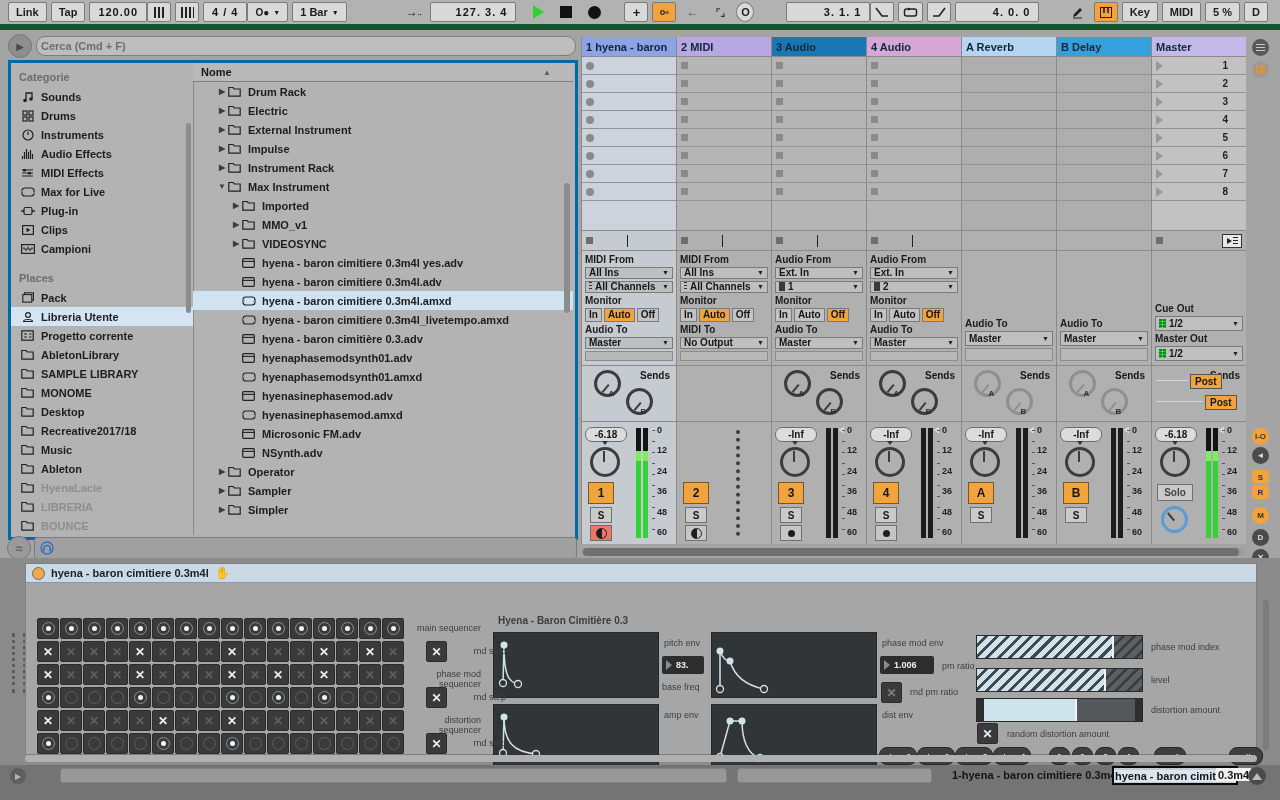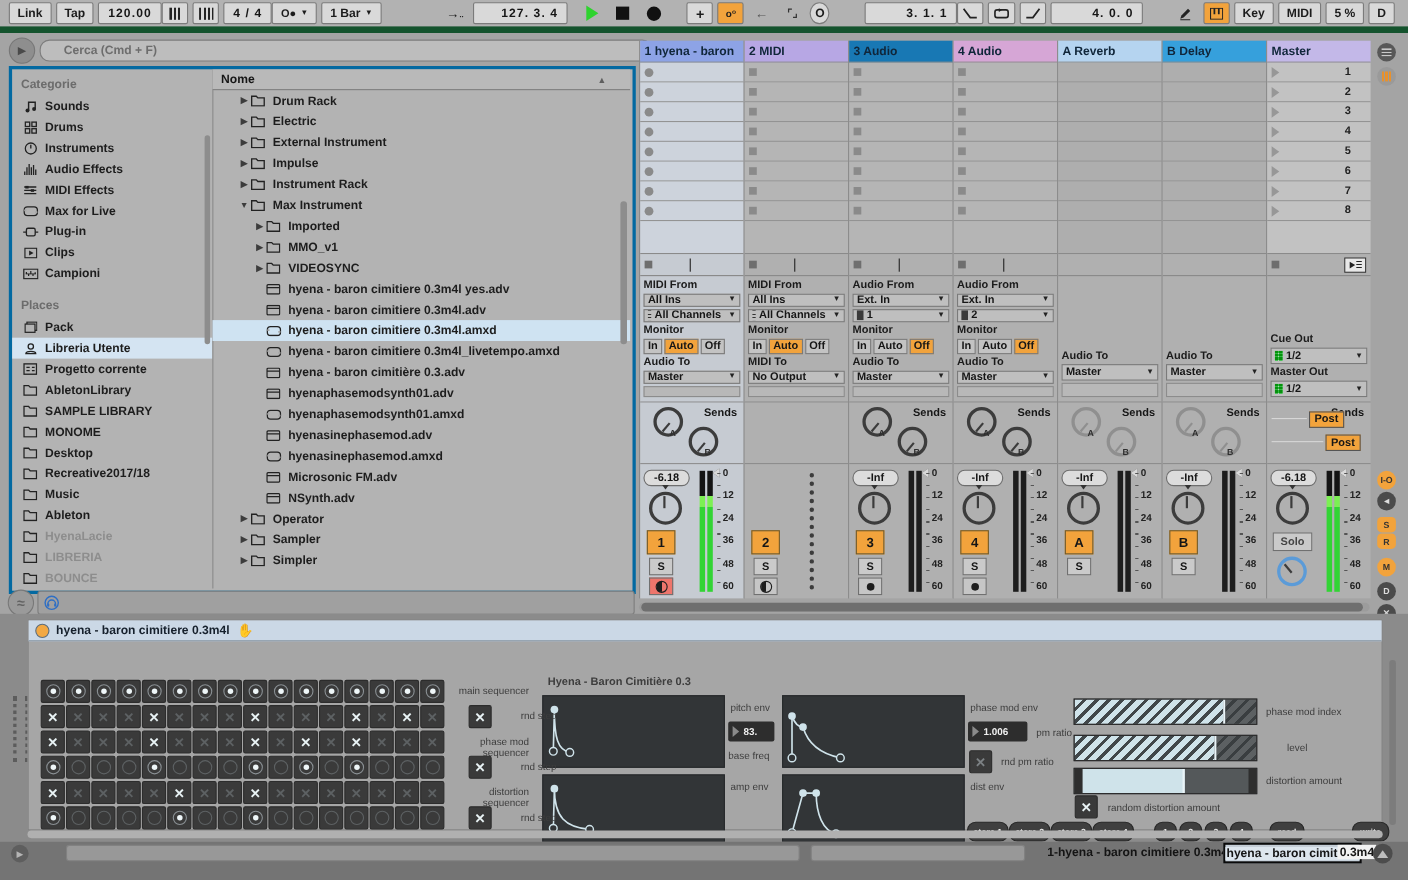--- a/index.html
+++ b/index.html
@@ -12,21 +12,21 @@
   .tbtn.noborder{background:transparent;border-color:transparent}
   .tnum{background:#d9d9d9;border:1px solid #7b7b7b;border-radius:2px;height:18px;display:flex;align-items:center;justify-content:flex-end;padding:0 8px;font-weight:bold;letter-spacing:1px}
   .bars3{width:10px;height:11px;background:repeating-linear-gradient(90deg,#222 0 2px,transparent 2px 4px)}
   .bars4{width:13px;height:11px;background:repeating-linear-gradient(90deg,#222 0 2px,transparent 2px 4px)}
   .playtri{width:0;height:0;border-left:11px solid #2ed32e;border-top:7px solid transparent;border-bottom:7px solid transparent}
   .stopsq{width:12px;height:12px;background:#111}
   .reccirc{width:13px;height:13px;border-radius:50%;background:#111}
   
   #browser{position:absolute;left:8px;top:34px;width:564px;height:526px}
   #browser-frame{position:absolute;left:0;top:26px;width:564px;height:474px;background:#b3b3b3;border:3px solid #0369a1}
-  #search-box{position:absolute;left:28px;top:2px;width:534px;height:18px;background:#bdbdbd;border:1px solid #7d7d7d;border-radius:9px;display:flex;align-items:center;padding-left:21px;color:#6d6d6d;font-weight:bold}
+  #search-box{position:absolute;left:28px;top:2px;width:534px;height:18px;background:#bdbdbd;border:1px solid #7d7d7d;border-radius:9px;display:flex;align-items:center;padding-left:4px;color:#6d6d6d;font-weight:bold}
   #browser-toggle{position:absolute;left:0;top:0;width:22px;height:22px;border-radius:50%;background:#8e8e8e;border:1px solid #777;display:flex;align-items:center;justify-content:center;color:#4a4a4a;font-size:10px}
   #sidebar{position:absolute;left:0;top:0;width:182px;height:472px;overflow:hidden;border-right:1px solid #8a8a8a}
   .side-label{padding:8px 8px 4px 8px;font-weight:bold;color:#6c6c6c}
   .side-item{height:19px;display:flex;align-items:center;padding-left:9px;font-weight:bold;color:#1d1d1d;cursor:default}
   .side-item.sel{background:#d4e4f2}
   .side-item.dim{color:#8d8d8d}
   .side-item .ic{width:15px;height:12px;margin-right:6px;display:inline-flex;align-items:center;justify-content:center;flex:none}
   #filelist{position:absolute;left:182px;top:0;width:380px;height:472px;overflow:hidden}
   #file-header{height:18px;background:#b9b9b9;border-bottom:1px solid #7e7e7e;display:flex;align-items:center;padding-left:8px;font-weight:bold}
   #file-header .sort{margin-left:auto;margin-right:22px;font-size:8px;color:#5e5e5e}
@@ -1629,21 +1629,21 @@
           <div class="seq-label" style="left: 425px; top: 155px; width: 55px; text-align: right;">rnd step</div>
           <div class="hslider hatch" style="left: 950px; top: 52px; width: 165px;">
             <span class="fill" style="width: 82%;"></span>
             <span class="rest" style="width: 17%;"></span>
           </div>
           <div class="dlabel" style="left: 1125px; top: 59px;">phase mod index</div>
           <div class="hslider hatch" style="left: 950px; top: 85px; width: 165px;">
             <span class="fill" style="width: 77%;"></span>
             <span class="rest" style="width: 22%;"></span>
           </div>
-          <div class="dlabel" style="left: 1125px; top: 92px; margin-left: 19px;">level</div>
+          <div class="dlabel" style="left: 1125px; top: 92px;">level</div>
           <div class="hslider solid" style="left: 950px; top: 115px; width: 165px;">
             <span class="fill" style="left: 7px; width: 55%;"></span>
             <span class="cap" style="left: 0px;"></span>
             <span class="cap" style="right: 0px;"></span>
           </div>
           <div class="dlabel" style="left: 1125px; top: 122px;">distortion amount</div>
           <div class="pillbtn" style="left: 853px; top: 164px; width: 36px;">store 1</div>
           <div class="pillbtn" style="left: 891px; top: 164px; width: 36px;">store 2</div>
           <div class="pillbtn" style="left: 929px; top: 164px; width: 36px;">store 3</div>
           <div class="pillbtn" style="left: 967px; top: 164px; width: 36px;">store 4</div>

